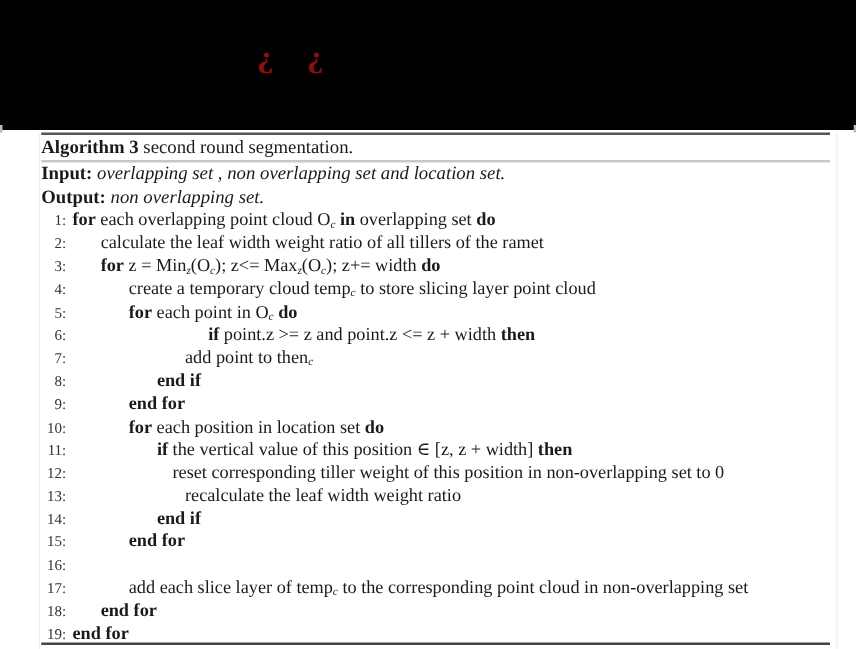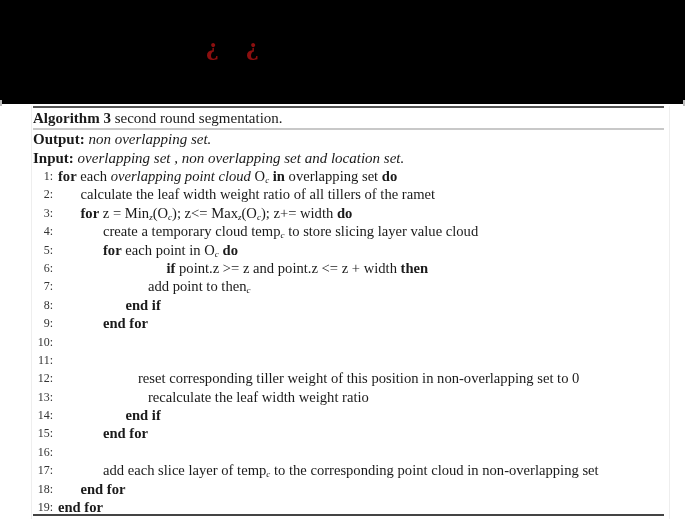--- a/index.html
+++ b/index.html
@@ -44,21 +44,21 @@
   .io .val { font-style: italic; }
   .line {
     position: relative; font-size: 14.6px; line-height: 18.4px; height: 18.4px; white-space: nowrap;
   }
   .ln {
     position: absolute; left: 0; width: 20px; text-align: right;
     font-size: 12px; color: #333;
   }
   .code { position: absolute; left: 25px; }
   .kw { font-weight: bold; text-align: center; }
-  .it { font-style: italic; }
+  .it { }
   sub { font-size: 9px; font-style: italic; vertical-align: -2px; }
 </style>
 </head>
 <body>
 
 <div class="top-band">
   <span class="glyph g1">¿</span>
   <span class="glyph g2">¿</span>
 </div>
 <div class="band-tick-left"></div>
@@ -66,41 +66,41 @@
 <div class="left-edge"></div>
 <div class="right-edge"></div>
 
 <div class="algo">
   <div class="rule-top"></div>
   <div class="caption">
     <span class="lbl">Algorithm 3</span><span> second round segmentation.</span>
   </div>
   <div class="rule-mid"></div>
   <div class="io">
-    <span class="lbl">Output:</span><span class="val"> non overlapping set.</span>
+    <span class="lbl">Input:</span><span class="val"> overlapping set , non overlapping set and location set.</span>
   </div>
   <div class="io">
-    <span class="lbl">Input:</span><span class="val"> overlapping set , non overlapping set and location set.</span>
+    <span class="lbl">Output:</span><span class="val"> non overlapping set.</span>
   </div>
   <div id="lines">
       <div class="line">
         <span class="ln">1:</span>
         <span class="code" style="left: 25px;"><span class="kw">for</span><span> each </span><span class="it">overlapping point cloud</span><span> O</span><sub>c</sub><span> </span><span class="kw">in</span><span> overlapping set </span><span class="kw">do</span></span>
       </div>
       <div class="line">
         <span class="ln">2:</span>
         <span class="code" style="left: 47.5px;"><span>calculate the leaf width weight ratio of all tillers of the ramet</span></span>
       </div>
       <div class="line">
         <span class="ln">3:</span>
         <span class="code" style="left: 47.5px;"><span class="kw">for</span><span> z = Min</span><sub>z</sub><span>(O</span><sub>c</sub><span>); z&lt;= Max</span><sub>z</sub><span>(O</span><sub>c</sub><span>); z+= width </span><span class="kw">do</span></span>
       </div>
       <div class="line">
         <span class="ln">4:</span>
-        <span class="code" style="left: 70px;"><span>create a temporary cloud temp</span><sub>c</sub><span> to store slicing layer value cloud</span></span>
+        <span class="code" style="left: 70px;"><span>create a temporary cloud temp</span><sub>c</sub><span> to store slicing layer point cloud</span></span>
       </div>
       <div class="line">
         <span class="ln">5:</span>
         <span class="code" style="left: 70px;"><span class="kw">for</span><span> each point in O</span><sub>c</sub><span> </span><span class="kw">do</span></span>
       </div>
       <div class="line">
         <span class="ln">6:</span>
         <span class="code" style="left: 92.5px; padding-left: 41px;"><span class="kw">if</span><span> point.z &gt;= z and point.z &lt;= z + width </span><span class="kw">then</span></span>
       </div>
       <div class="line">
@@ -110,23 +110,25 @@
       <div class="line">
         <span class="ln">8:</span>
         <span class="code" style="left: 92.5px;"><span class="kw">end if</span></span>
       </div>
       <div class="line">
         <span class="ln">9:</span>
         <span class="code" style="left: 70px;"><span class="kw">end for</span></span>
       </div>
       <div class="line">
         <span class="ln">10:</span>
+        <span class="code" style="left: 70px;"><span class="kw">for</span><span> each position in location set </span><span class="kw">do</span></span>
       </div>
       <div class="line">
         <span class="ln">11:</span>
+        <span class="code" style="left: 92.5px;"><span class="kw">if</span><span> the vertical value of this position ∈ [z, z + width] </span><span class="kw">then</span></span>
       </div>
       <div class="line">
         <span class="ln">12:</span>
         <span class="code" style="left: 105px; text-align: center;"><span>reset corresponding tiller weight of this position in non-overlapping set to 0</span></span>
       </div>
       <div class="line">
         <span class="ln">13:</span>
         <span class="code" style="left: 115px;"><span>recalculate the leaf width weight ratio</span></span>
       </div>
       <div class="line">

